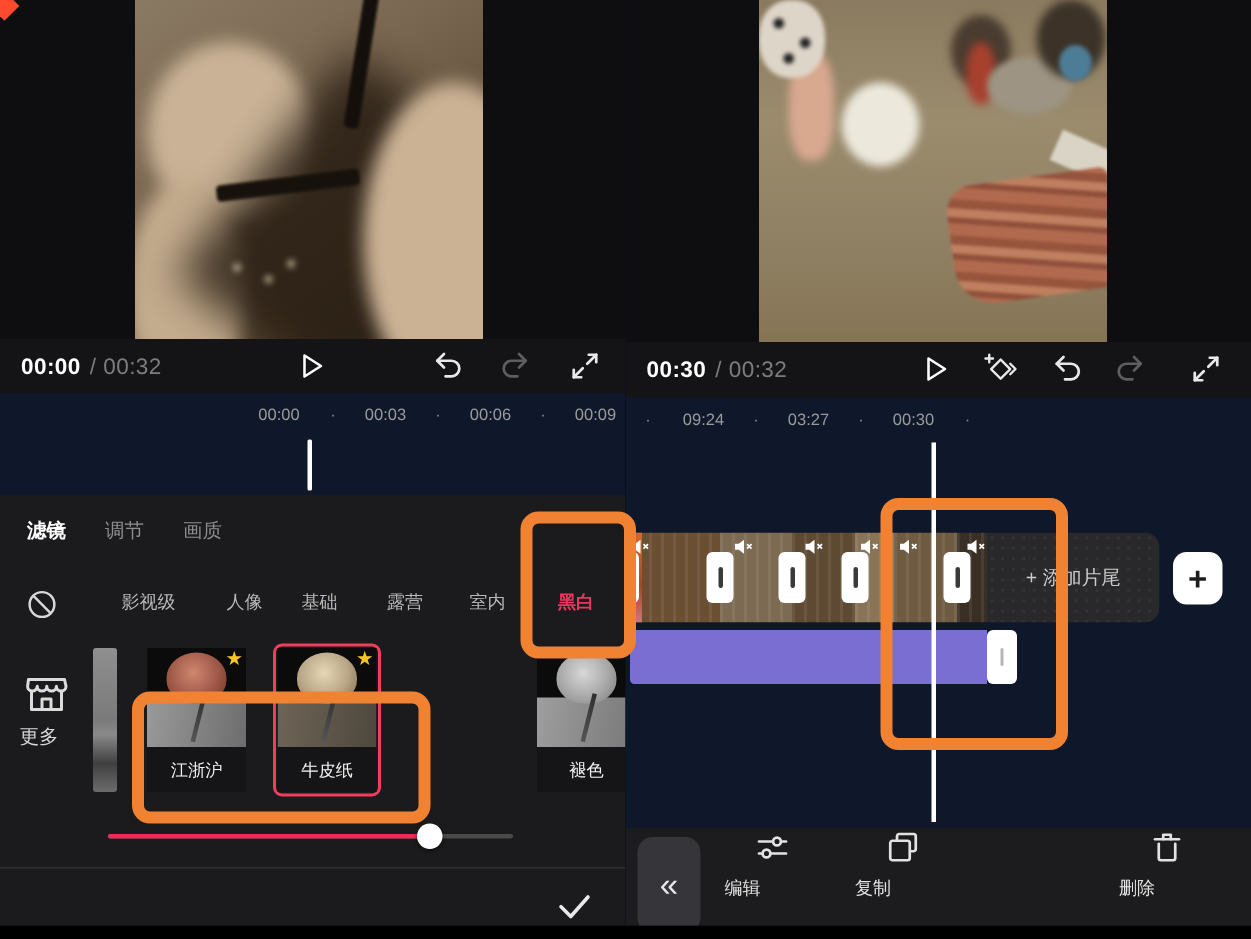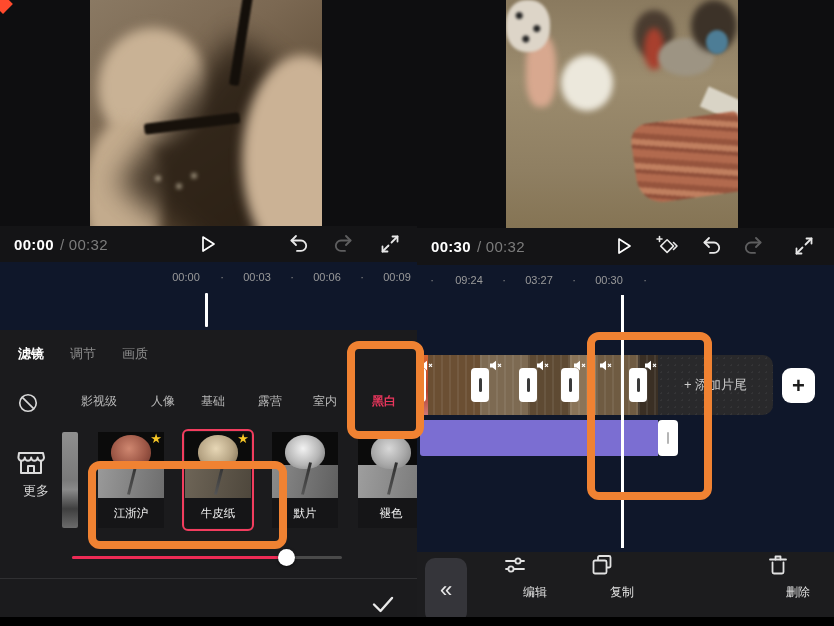--- a/index.html
+++ b/index.html
@@ -57,21 +57,21 @@
   
   .filterpanel{position:absolute;left:0;top:330px;width:417px;height:296px;background:#1b1b1d;}
   .tabs{position:absolute;left:0;top:10px;height:28px;display:flex;gap:26px;padding-left:18px;align-items:center;}
   .tab{font-size:13px;color:#8d8d8d;}
   .tab.active{color:#fff;font-weight:bold;}
   .catrow{position:absolute;left:0;top:60px;height:26px;width:417px;}
   .cat{position:absolute;top:3px;transform:translateX(-50%);font-size:12px;color:#b9b9b9;text-align:center;}
   .cat.active{color:#e8365c;font-weight:bold;}
   .none-ic{position:absolute;left:17px;top:62px;width:22px;height:22px;}
   .shop{position:absolute;left:15px;top:118px;width:32px;height:30px;}
-  .more-lb{position:absolute;left:13px;top:152px;width:36px;text-align:right;font-size:13px;color:#d6d6d6;}
+  .more-lb{position:absolute;left:13px;top:152px;width:36px;text-align:left;font-size:13px;color:#d6d6d6;}
   .strip{position:absolute;left:62px;top:102px;width:16px;height:96px;border-radius:2px;
     background:linear-gradient(180deg,#8f8f8f 0%,#7a7a7a 50%,#8a8a8a 60%,#3f3f3f 80%,#6b6b6b 100%);}
   .card{position:absolute;top:102px;width:66px;height:96px;}
   .card-img{position:absolute;left:0;top:0;width:66px;height:66px;background:#0b0b0b;overflow:hidden;}
   .surface{position:absolute;left:0;bottom:0;width:100%;height:33px;}
   .blossom{position:absolute;left:13px;top:3px;width:40px;height:34px;border-radius:50% 50% 46% 46%;filter:blur(.5px);}
   .stem{position:absolute;left:33px;top:30px;width:3px;height:33px;transform:rotate(14deg);background:linear-gradient(#2e2e2e,#555);}
   .star{position:absolute;right:2px;top:0px;font-size:13px;color:#f6c626;line-height:14px;}
   .card-label{position:absolute;left:0;top:66px;width:66px;height:30px;background:#151517;display:flex;align-items:center;justify-content:center;font-size:11.5px;color:#f0f0f0;}
   .card.selected{outline:2.5px solid #f23d5e;outline-offset:1.5px;border-radius:3px;}
@@ -95,21 +95,21 @@
   .addclip{position:absolute;left:365px;top:13px;width:33px;height:35px;background:#fff;border-radius:9px;
     display:flex;align-items:center;justify-content:center;color:#1d1d1d;font-size:22px;font-weight:bold;line-height:1;}
   .audiobar{position:absolute;left:3px;top:420px;width:238px;height:36px;background:#7b6ed2;border-radius:3px 0 0 3px;}
   .audiocap{position:absolute;left:241px;top:420px;width:20px;height:36px;background:#fff;border-radius:4px;}
   .audiocap i{position:absolute;left:8.5px;top:12px;width:2.5px;height:12px;background:#b5b5b5;border-radius:2px;}
 
   
   .toolbar{position:absolute;left:0;top:552px;width:417px;height:74px;background:#1c1c1e;}
   .collapse-btn{position:absolute;left:8px;top:6px;width:42px;height:64px;background:#35353a;border-radius:10px;
     display:flex;align-items:center;justify-content:center;font-size:22px;color:#e8e8e8;}
-  .tool{position:absolute;top:0;width:64px;text-align:right;}
+  .tool{position:absolute;top:0;width:64px;text-align:left;}
   .tool svg{width:26px;height:26px;display:block;margin:0 auto;}
   .tool .tlabel{margin-top:6px;font-size:12px;color:#e2e2e2;}
 
   
   .annobox{position:absolute;border:8px solid #f08232;border-radius:12px;z-index:50;}
   #anno-heibai{left:347px;top:341px;width:61px;height:82px;}
   #anno-filters{left:88px;top:461px;width:183px;height:72px;}
   #anno-playhead{left:587px;top:332px;width:109px;height:152px;}
   .corner-spark{position:absolute;left:-4px;top:-3px;width:14px;height:14px;background:#ff4a2d;transform:rotate(45deg);z-index:60;}
 </style>
@@ -221,28 +221,20 @@
       <div class="card selected" style="left:185px">
         <div class="card-img">
           <div class="surface" style="background:linear-gradient(100deg,#6e6557,#4e473c)"></div>
           <div class="blossom" style="background:radial-gradient(circle at 45% 40%,#e7d7b6 0%,#b7a585 55%,#7c6c52 95%)"></div>
           <div class="stem"></div>
           <span class="star">★</span>
         </div>
         <div class="card-label">牛皮纸</div>
       </div>
 
-      <div class="card" style="left:272px">
-        <div class="card-img">
-          <div class="surface" style="background:linear-gradient(100deg,#8b8b8b,#5f5f5f)"></div>
-          <div class="blossom" style="background:radial-gradient(circle at 45% 40%,#f2f2f2 0%,#b5b5b5 55%,#6f6f6f 95%)"></div>
-          <div class="stem"></div>
-        </div>
-        <div class="card-label">默片</div>
-      </div>
 
       <div class="card" style="left:358px">
         <div class="card-img">
           <div class="surface" style="background:linear-gradient(100deg,#9e9e9e,#787878)"></div>
           <div class="blossom" style="background:radial-gradient(circle at 45% 40%,#d8d8d8 0%,#a8a8a8 55%,#7d7d7d 95%)"></div>
           <div class="stem"></div>
         </div>
         <div class="card-label">褪色</div>
       </div>
     </div>

